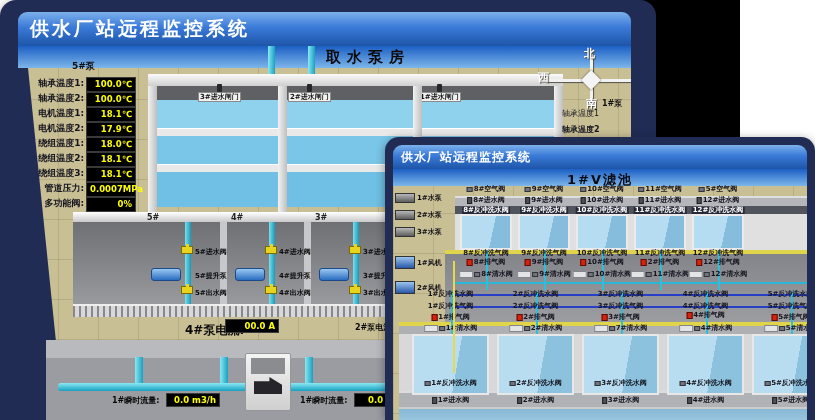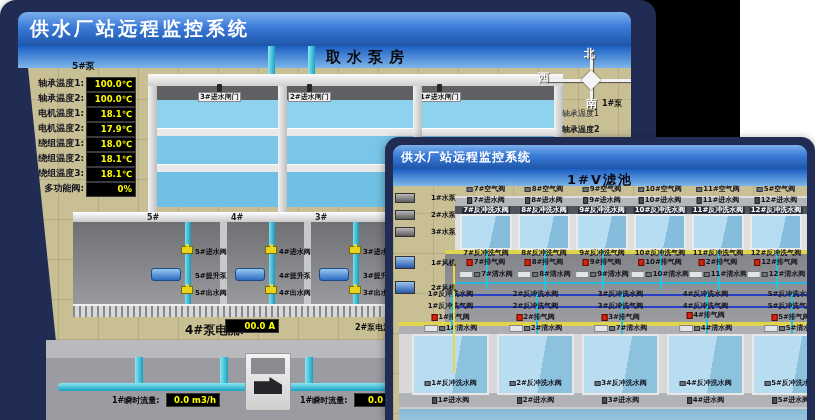--- a/index.html
+++ b/index.html
@@ -73,21 +73,21 @@
 #apron{position:absolute;left:28px;top:294px;width:585px;height:80px;background:linear-gradient(#b8babe 0 18px,#9a9ca2 18px)}
 .mpipe{position:absolute;left:40px;top:337px;width:560px;height:8px;background:linear-gradient(#8ae8f4,#18a0c0);border-radius:3px}
 .stub{position:absolute;width:8px;height:28px;background:linear-gradient(90deg,#8ae8f4,#18a0c0);top:311px}
 #cam{position:absolute;left:227px;top:307px;width:46px;height:58px;background:linear-gradient(#f4f4f4,#cfcfcf);border:1px solid #98989a;border-radius:2px}
 .camtop{margin:4px 5px 0 5px;height:16px;background:#8a8c90}
 .camglyph{margin:3px 8px 0 8px;height:17px;background:#26262a;clip-path:polygon(0 25%,55% 25%,55% 0,100% 45%,100% 100%,0 100%)}
 .flabel{position:absolute;font-size:8px;font-weight:bold;color:#0a0a0a;white-space:nowrap}
 .fval{position:absolute;width:54px}
 
 #equip{position:absolute;left:2px;top:20px;width:64px;z-index:5}
-.eq{display:flex;align-items:center;height:17px;gap:16px}
+.eq{display:flex;align-items:center;height:17px;gap:2px}
 .eq:nth-of-type(n+4){height:25px}
 .eq:nth-of-type(4){margin-top:10px}
 .eqicon{width:20px;height:10px;background:linear-gradient(#b8b8b8,#5c5c5c);border:1px solid #333;flex:none}
 .eq:nth-of-type(n+4) .eqicon{background:linear-gradient(#9cc4ee,#2858a8);height:13px}
 .eqlbl{font-size:7px;font-weight:bold;color:#101018;white-space:nowrap}
 .ypipe{position:absolute;left:60px;top:92px;width:2px;height:112px;background:#e8d84a;z-index:4}
 #fgrid{position:absolute;left:0;top:17px;right:0;bottom:0}
 .band{position:absolute;right:0}
 .beamA{left:62px;top:10px;height:10px;background:#b4b6ba;border-top:2px solid #dedede}
 .beamB{left:62px;top:20px;height:8px;background:#50545c}
@@ -176,20 +176,24 @@
             <div class="prow">
               <span class="plabel">绕组温度2:</span>
               <span class="vbox pval">18.1℃</span>
             </div>
 
             <div class="prow">
               <span class="plabel">绕组温度3:</span>
               <span class="vbox pval">18.1℃</span>
             </div>
 
+            <div class="prow">
+              <span class="plabel">管道压力:</span>
+              <span class="vbox pval">0.0007MPa</span>
+            </div>
 
             <div class="prow">
               <span class="plabel">多功能阀:</span>
               <span class="vbox pval">0%</span>
             </div>
           </div>
       </div>
 
       <div id="tank">
         <div class="troof"></div>
@@ -345,47 +349,20 @@
         <div class="band pipeB1"></div>
         <div class="band pipeB2"></div>
         <div class="band yline yl2"></div>
         <div class="band chiprow"></div>
         <div class="band pool2row"></div>
         <div class="band beam2"></div>
         <div class="band channel"></div>
 
         <div id="toprow">
 
-            <div class="ft">
-              <span class="fchip" style="top:0">
-                <i class="vmini vg"></i>
-                <b>7#空气阀</b>
-              </span>
-              <span class="fchip" style="top:11px">
-                <i class="vmini vd"></i>
-                <b>7#进水阀</b>
-              </span>
-              <span class="fchip wod" style="top:21px">
-                <b>7#反冲洗水阀</b>
-              </span>
-              <div class="fpool"></div>
-              <i class="vpipe"></i>
-              <span class="fchip" style="top:64px">
-                <b>7#反冲洗气阀</b>
-              </span>
-              <span class="fchip" style="top:73px">
-                <i class="vmini vr"></i>
-                <b>7#排气阀</b>
-              </span>
-              <span class="fchip" style="top:85px">
-                <i class="wbox"></i>
-                <i class="vmini vg"></i>
-                <b>7#清水阀</b>
-              </span>
-            </div>
 
             <div class="ft">
               <span class="fchip" style="top:0">
                 <i class="vmini vg"></i>
                 <b>8#空气阀</b>
               </span>
               <span class="fchip" style="top:11px">
                 <i class="vmini vd"></i>
                 <b>8#进水阀</b>
               </span>

